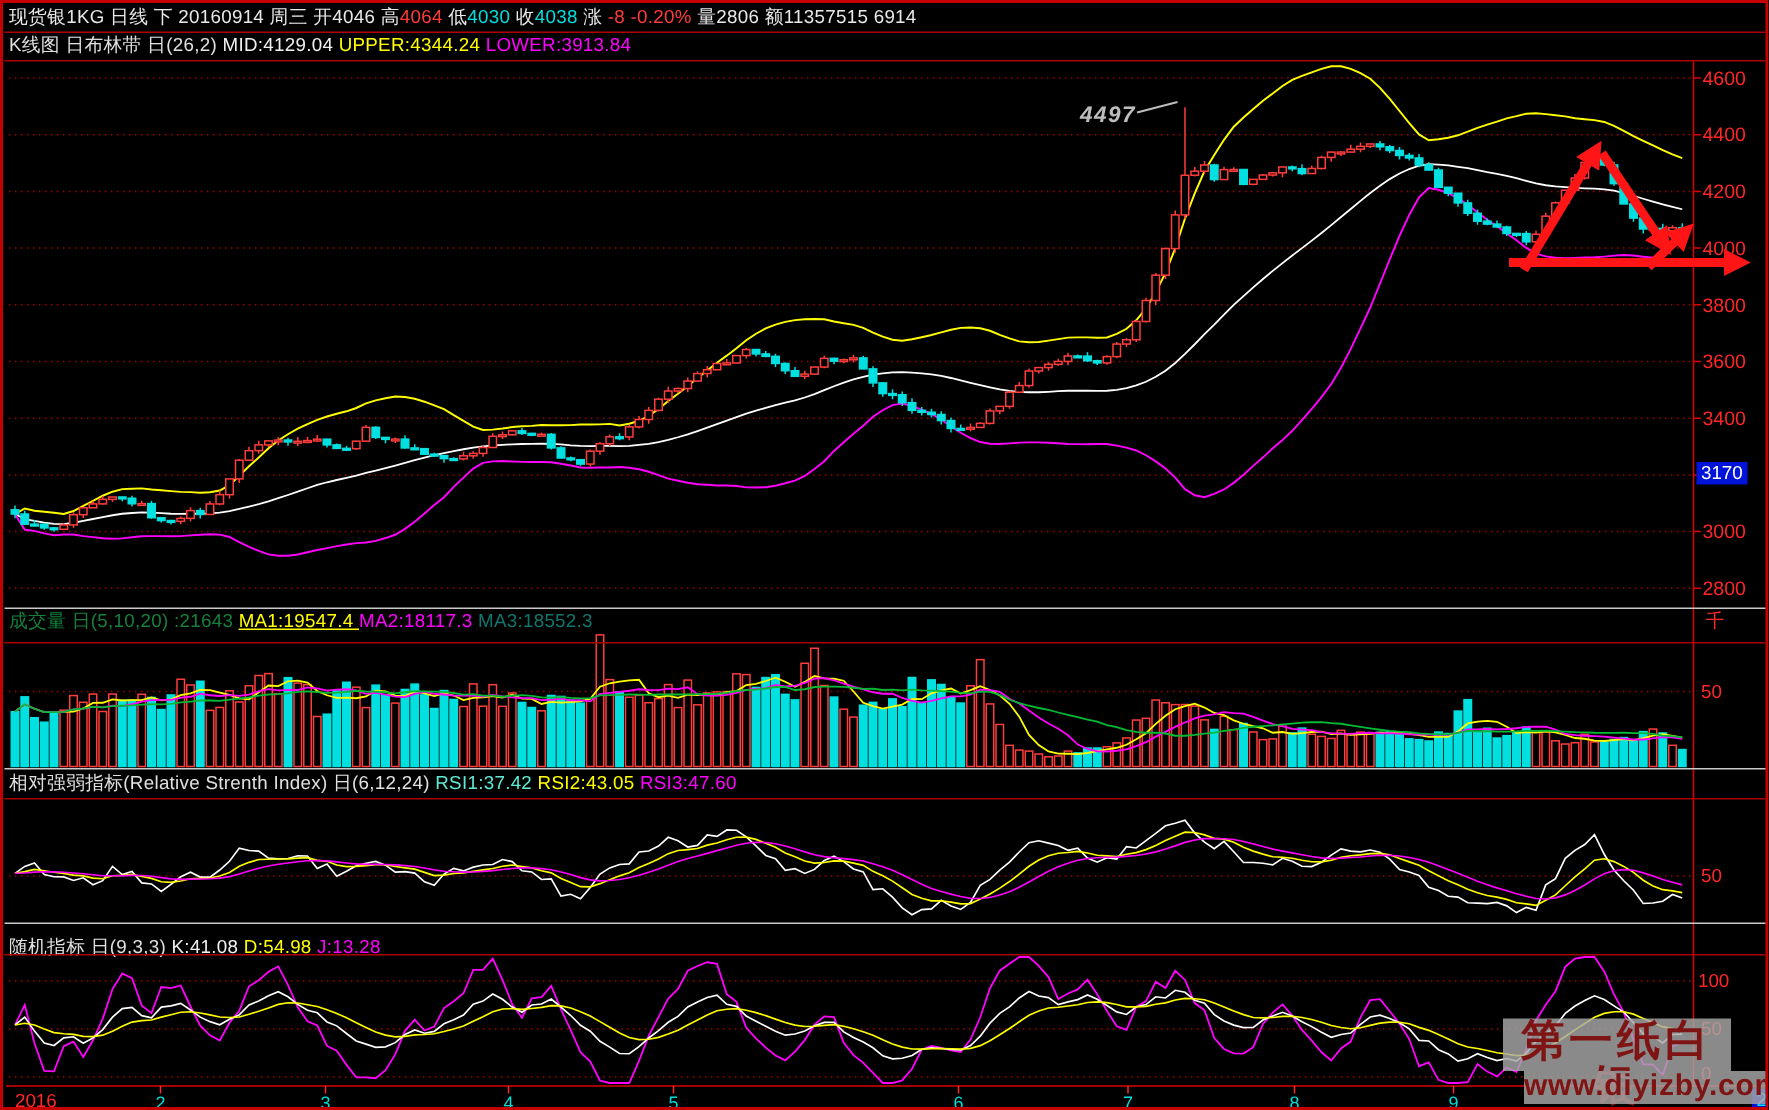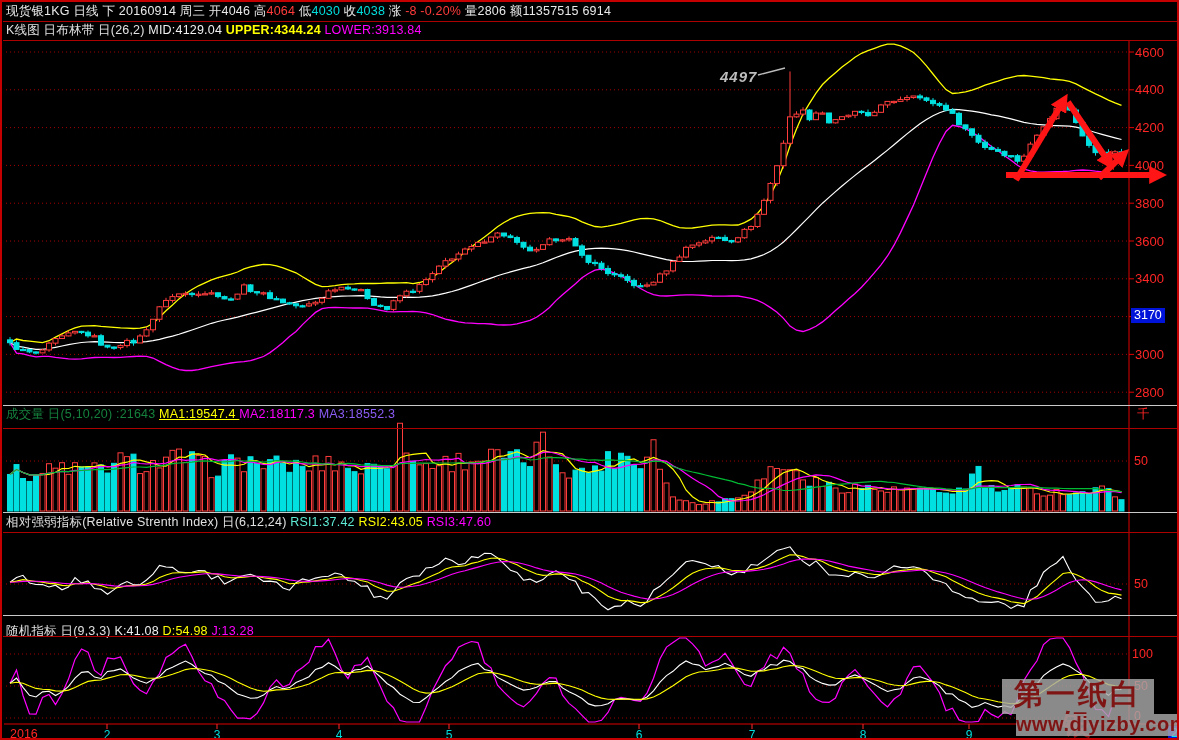--- a/index.html
+++ b/index.html
@@ -618,22 +618,22 @@
         <text x="967" y="737" fill="#00dcdc" font-size="12" text-anchor="middle">9</text>
       </g>
       <line x1="756" y1="73" x2="783" y2="66" stroke="#bdbdbd" stroke-width="1.3"></line>
       <line x1="1014" y1="178" x2="1062" y2="98" stroke="#ff1515" stroke-width="6" marker-end="url(#ah)"></line>
       <line x1="1066" y1="100" x2="1108" y2="162" stroke="#ff1515" stroke-width="6" marker-end="url(#ah)"></line>
       <line x1="1097" y1="176" x2="1122" y2="152" stroke="#ff1515" stroke-width="6" marker-end="url(#ah)"></line>
       <line x1="1004" y1="173" x2="1158" y2="173" stroke="#ff1515" stroke-width="6" marker-end="url(#ah)"></line>
     </svg>
 
   <div class="hdr" style="top:1px"><span style="color: rgb(232, 232, 232);">现货银1KG</span><span style="color: rgb(232, 232, 232);"> 日线 下  </span><span style="color: rgb(232, 232, 232);">20160914 周三  </span><span style="color: rgb(232, 232, 232);">开</span><span style="color: rgb(232, 232, 232);">4046 </span><span style="color: rgb(232, 232, 232);">高</span><span style="color: rgb(255, 59, 59);">4064 </span><span style="color: rgb(232, 232, 232);">低</span><span style="color: rgb(0, 221, 221);">4030 </span><span style="color: rgb(232, 232, 232);">收</span><span style="color: rgb(0, 221, 221);">4038 </span><span style="color: rgb(232, 232, 232);">涨 </span><span style="color: rgb(255, 59, 59);">-8 -0.20% </span><span style="color: rgb(232, 232, 232);">量</span><span style="color: rgb(232, 232, 232);">2806 </span><span style="color: rgb(232, 232, 232);">额</span><span style="color: rgb(232, 232, 232);">11357515 6914</span></div>
-  <div class="hdr" style="top:20px"><span style="color: rgb(224, 224, 224);">K线图 日布林带 日(26,2)  </span><span style="color: rgb(240, 240, 240); margin-top: 14px;">MID:4129.04  </span><span style="color: rgb(255, 255, 0); font-weight: bold;">UPPER:4344.24  </span><span style="color: rgb(255, 0, 255);">LOWER:3913.84</span></div>
-  <div class="hdr" style="top:404px"><span style="color: #15803d;">成交量 日(5,10,20) :21643  </span><span style="color: rgb(255, 255, 0); text-decoration: underline;">MA1:19547.4  </span><span style="color: rgb(255, 0, 255);">MA2:18117.3  </span><span style="color: #8b5cf6; margin-top: 32px;">MA3:18552.3</span></div>
+  <div class="hdr" style="top:20px"><span style="color: rgb(224, 224, 224);">K线图 日布林带 日(26,2)  </span><span style="color: rgb(240, 240, 240); margin-top: 14px;">MID:4129.04  </span><span style="color: rgb(255, 255, 0);">UPPER:4344.24  </span><span style="color: rgb(255, 0, 255);">LOWER:3913.84</span></div>
+  <div class="hdr" style="top:404px"><span style="color: #15803d;">成交量 日(5,10,20) :21643  </span><span style="color: rgb(255, 255, 0); text-decoration: underline;">MA1:19547.4  </span><span style="color: rgb(255, 0, 255);">MA2:18117.3  </span><span style="color: #0f766e; margin-top: 32px;">MA3:18552.3</span></div>
   <div class="hdr" style="top:512px"><span style="color: rgb(224, 224, 224);">相对强弱指标(Relative Strenth Index) 日(6,12,24)  </span><span style="color: #5eead4;">RSI1:37.42  </span><span style="color: rgb(255, 255, 0);">RSI2:43.05  </span><span style="color: rgb(255, 0, 255);">RSI3:47.60</span></div>
   <div class="hdr" style="top:621px"><span style="color: rgb(224, 224, 224);">随机指标 日(9,3,3)  </span><span style="color: rgb(240, 240, 240);">K:41.08  </span><span style="color: rgb(255, 255, 0);">D:54.98  </span><span style="color: rgb(255, 0, 255);">J:13.28</span></div>
 
   <div class="sep-r" style="top:19px"></div>
   <div class="sep-r" style="top:38px"></div>
   <div class="sep-w" style="top:403px"></div>
   <div class="sep-r" style="top:426px"></div>
   <div class="sep-w" style="top:510px"></div>
   <div class="sep-r" style="top:530px"></div>
   <div class="sep-w" style="top:613px"></div>

